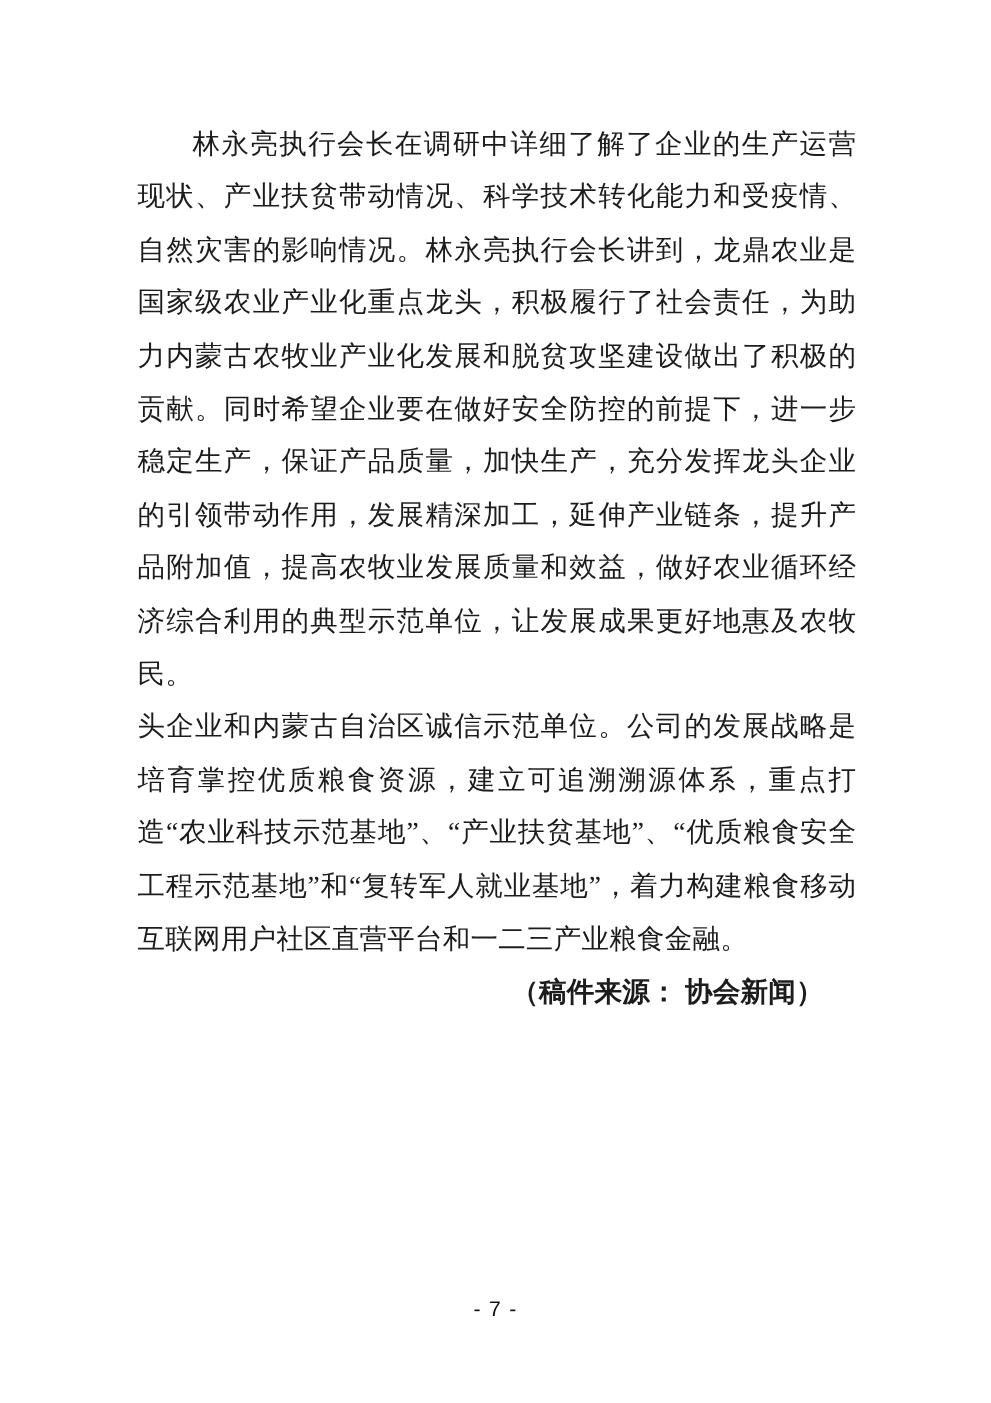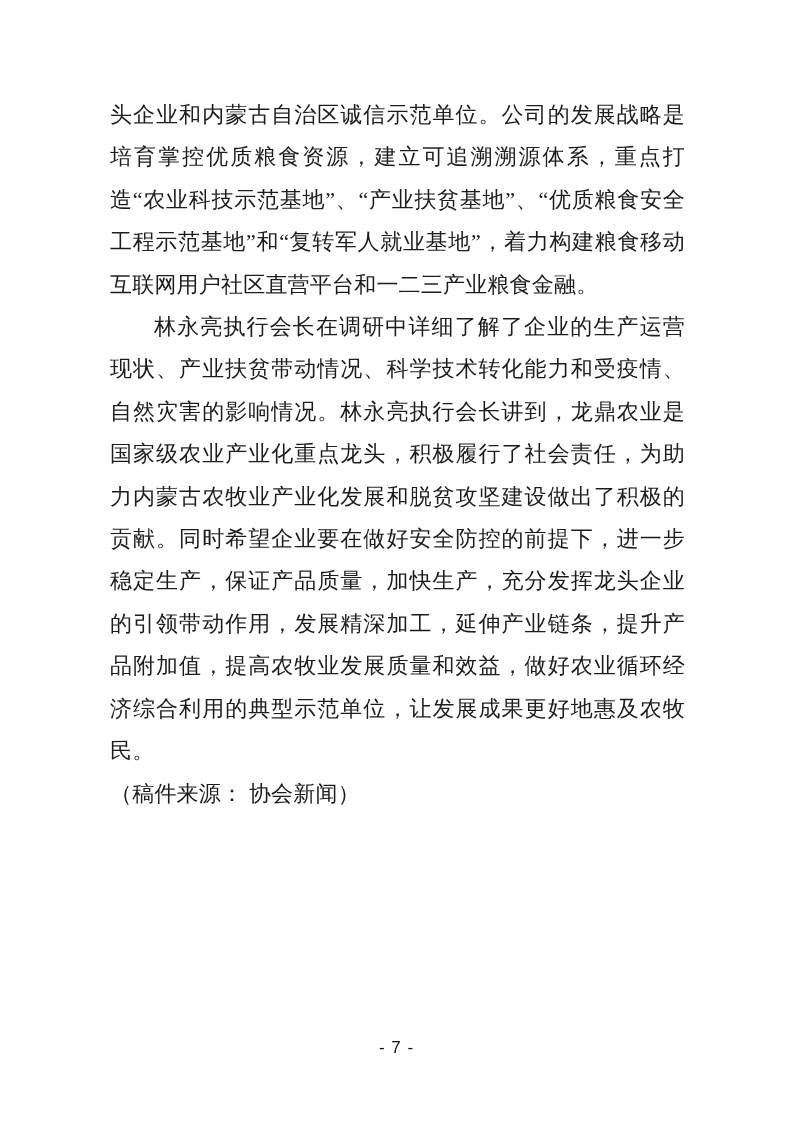--- a/index.html
+++ b/index.html
@@ -32,21 +32,22 @@
     padding: 0;
     text-indent: 2em;
   }
   .para.no-indent {
     text-indent: 0;
   }
   .source-line {
     margin: 0;
     padding: 0 26px 0 0;
     text-indent: 0;
-    text-align: left;
+    text-align: right;
+    font-weight: bold;
   }
   .footer {
     position: absolute;
     left: 0;
     top: 1038px;
     width: 793px;
     text-align: center;
   }
   .page-number {
     font-family: "Liberation Sans", "DejaVu Sans", sans-serif;
@@ -54,22 +55,22 @@
     letter-spacing: 1px;
     color: #111;
   }
 </style>
 </head>
 <body>
 
 <div class="page">
 
   <div class="body-text">
+    <p class="para">林永亮执行会长在调研中详细了解了企业的生产运营现状、产业扶贫带动情况、科学技术转化能力和受疫情、自然灾害的影响情况。林永亮执行会长讲到，龙鼎农业是国家级农业产业化重点龙头，积极履行了社会责任，为助力内蒙古农牧业产业化发展和脱贫攻坚建设做出了积极的贡献。同时希望企业要在做好安全防控的前提下，进一步稳定生产，保证产品质量，加快生产，充分发挥龙头企业的引领带动作用，发展精深加工，延伸产业链条，提升产品附加值，提高农牧业发展质量和效益，做好农业循环经济综合利用的典型示范单位，让发展成果更好地惠及农牧民。</p>
     <p class="para no-indent">头企业和内蒙古自治区诚信示范单位。公司的发展战略是培育掌控优质粮食资源，建立可追溯溯源体系，重点打造“农业科技示范基地”、“产业扶贫基地”、“优质粮食安全工程示范基地”和“复转军人就业基地”，着力构建粮食移动互联网用户社区直营平台和一二三产业粮食金融。</p>
-    <p class="para">林永亮执行会长在调研中详细了解了企业的生产运营现状、产业扶贫带动情况、科学技术转化能力和受疫情、自然灾害的影响情况。林永亮执行会长讲到，龙鼎农业是国家级农业产业化重点龙头，积极履行了社会责任，为助力内蒙古农牧业产业化发展和脱贫攻坚建设做出了积极的贡献。同时希望企业要在做好安全防控的前提下，进一步稳定生产，保证产品质量，加快生产，充分发挥龙头企业的引领带动作用，发展精深加工，延伸产业链条，提升产品附加值，提高农牧业发展质量和效益，做好农业循环经济综合利用的典型示范单位，让发展成果更好地惠及农牧民。</p>
     <p class="source-line">（稿件来源： 协会新闻）</p>
   </div>
 
   <div class="footer">
     <span class="page-number">- 7 -</span>
   </div>
 
 </div>
 
 </body></html>

